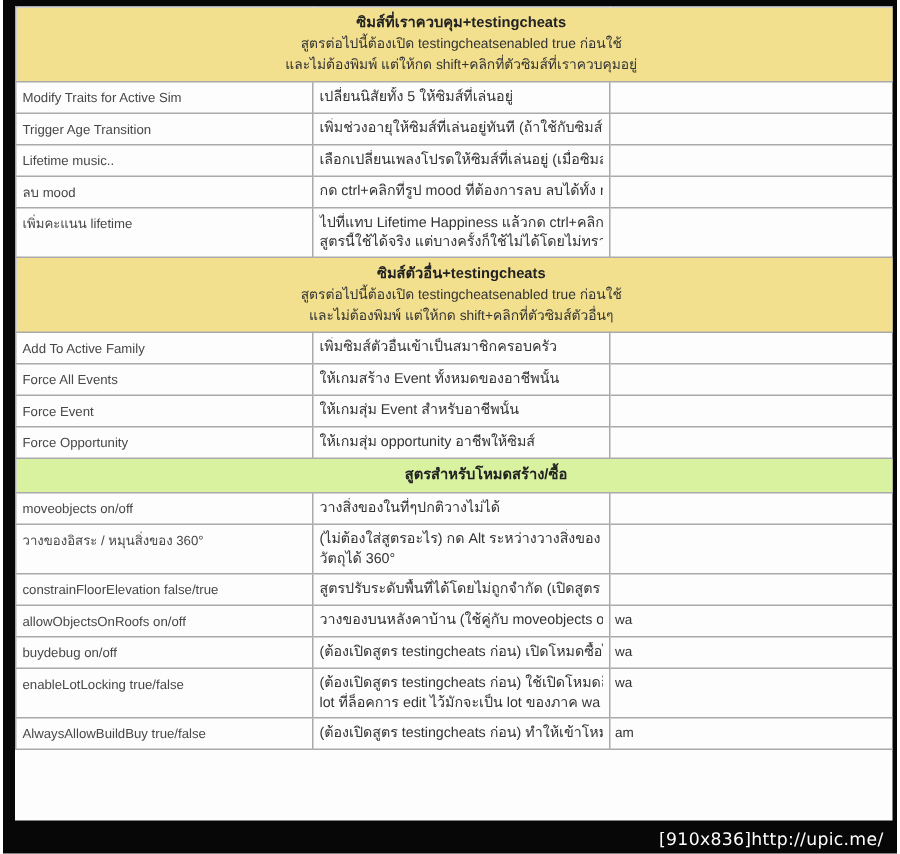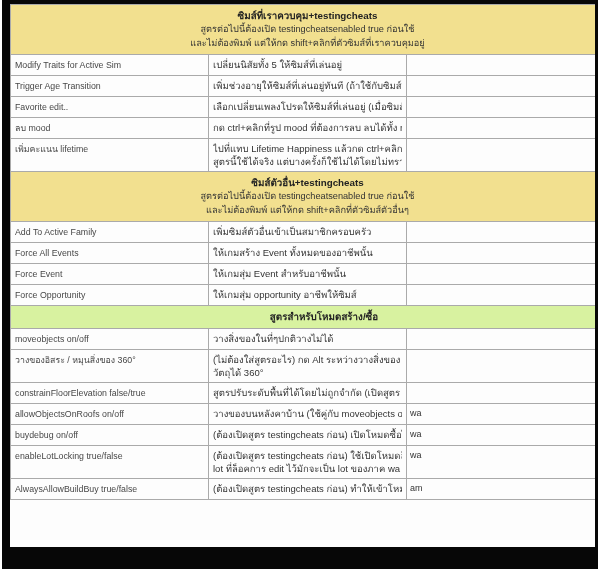--- a/index.html
+++ b/index.html
@@ -52,21 +52,21 @@
             <td class="c3"></td>
           </tr>
           <tr>
             <td class="c1">Trigger Age Transition</td>
             <td class="c2">
               <div class="line"><span>เพิ่มช่วงอายุให้ซิมส์ที่เล่นอยู่ทันที (ถ้าใช้กับซิมส์ชรา มันจะถูกส่งไปโลกหน้า)</span></div>
             </td>
             <td class="c3"></td>
           </tr>
           <tr>
-            <td class="c1">Favorite edit..</td>
+            <td class="c1">Lifetime music..</td>
             <td class="c2">
               <div class="line"><span>เลือกเปลี่ยนเพลงโปรดให้ซิมส์ที่เล่นอยู่ (เมื่อซิมส์ฟังเพลงที่ชอบ mood จะมากกว่าฟังเพลงอื่น)</span></div>
             </td>
             <td class="c3"></td>
           </tr>
           <tr>
             <td class="c1">ลบ mood</td>
             <td class="c2">
               <div class="line"><span>กด ctrl+คลิกที่รูป mood ที่ต้องการลบ ลบได้ทั้ง mood ที่ดีและไม่ดี</span></div>
             </td>
@@ -167,13 +167,14 @@
           <tr>
             <td class="c1">AlwaysAllowBuildBuy true/false</td>
             <td class="c2">
               <div class="line"><span>(ต้องเปิดสูตร testingcheats ก่อน) ทำให้เข้าโหมดซื้อ/สร้างได้ แม้จะมีเหตุการณ์พิเศษเกิดขึ้น เช่นไฟไหม้ ขโมยขึ้น</span></div>
             </td>
             <td class="c3">am</td>
           </tr>
         </tbody>
     </table>
   </div>
+  <div class="watermark">[910x836]http://upic.me/</div>
 </div>
 
 </body></html>

